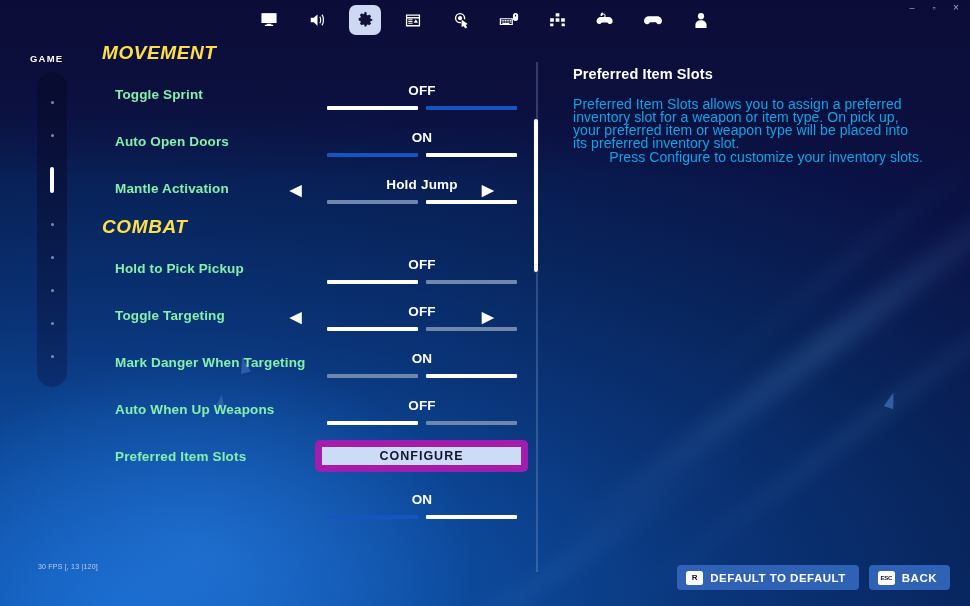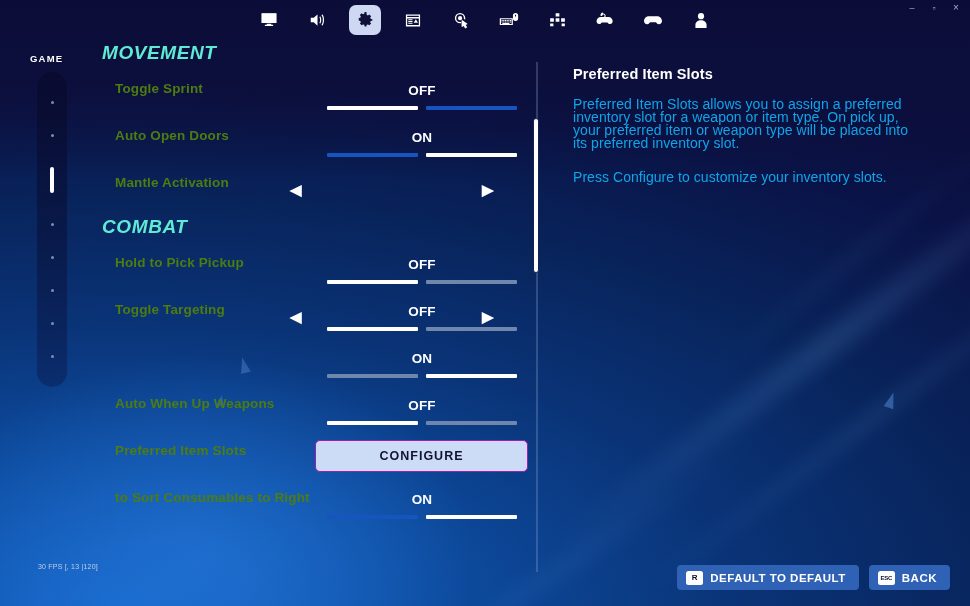--- a/index.html
+++ b/index.html
@@ -85,46 +85,46 @@
   }
   .raildot { width:3px; height:3px; border-radius:50%; background:#8fa0cc; opacity:.85; }
   .raildot.active { width:4px; height:26px; border-radius:2px; background:#ffffff; opacity:1; }
 
   
   #settings {
     position:absolute; left:90px; top:42px; width:445px; height:540px;
     overflow:hidden; z-index:20;
   }
   .sec-title {
-    font-size:19px; font-weight:bold; font-style:italic; color:#5eead4;
+    font-size:19px; font-weight:bold; font-style:italic; color:#fde047;
     letter-spacing:.6px; margin-left:12px;
   }
   .row { position:relative; height:47px; }
   .row-label {
-    position:absolute; left:25px; top:7px;
-    font-size:13.5px; font-weight:bold; color:#4d7c0f; letter-spacing:.15px;
+    position:absolute; left:25px; top:13px;
+    font-size:13.5px; font-weight:bold; color:#86efac; letter-spacing:.15px;
   }
   .ctrl { position:absolute; left:237px; top:8px; width:190px; }
   .ctrl-val {
     text-align:center; font-size:13.5px; font-weight:bold; color:#ffffff;
     letter-spacing:.2px; height:18px; line-height:18px;
   }
   .segs { display:flex; gap:8px; margin-top:6px; }
   .seg { height:4px; flex:1; border-radius:1px; }
   .seg.on { background:#ffffff; }
   .seg.blue { background:#1655c0; }
   .seg.gray { background:#6f86ad; }
   .arrow {
     position:absolute; top:14px; color:#ffffff; font-size:15px; font-weight:bold; line-height:1;
   }
   .arrow.left { left:200px; }
   .arrow.right { left:392px; }
   .btn-configure {
     position:absolute; left:225px; top:4px; width:213px; height:32px;
-    background:#cddcf6; border-radius:5px; border:1px solid #a21caf;
+    background:#cddcf6; border-radius:5px; border:7px solid #a21caf;
     display:flex; align-items:center; justify-content:center;
     font-size:12.5px; font-weight:bold; color:#13132f; letter-spacing:1px;
   }
 
   
   #scroll-track {
     position:absolute; left:536px; top:62px; width:2px; height:510px;
     background:rgba(150,175,220,.28); z-index:20;
   }
   #scroll-thumb {
@@ -133,21 +133,21 @@
     border:1px solid #12224e;
   }
 
   
   #info { position:absolute; left:573px; top:66px; width:350px; z-index:20; }
   #info h2 { font-size:14.5px; font-weight:bold; color:#ffffff; letter-spacing:.1px; }
   #info p {
     margin-top:16px; font-size:14px; line-height:13px;
     color:#0ea5e9; letter-spacing:.05px;
   }
-  #info p.second { margin-top:21px; }
+  #info p.second { margin-top:1px;text-align:right; }
 
   
   #fps {
     position:absolute; left:38px; top:563px; z-index:25;
     font-size:7px; color:#c3cee6; letter-spacing:.2px; white-space:nowrap;
   }
   #bottom-actions {
     position:absolute; right:20px; top:565px; display:flex; gap:10px; z-index:25;
   }
   .abtn {
@@ -283,20 +283,27 @@
       <div class="ctrl">
         <div class="ctrl-val">ON</div>
         <div class="segs">
           <div class="seg blue"></div>
           <div class="seg on"></div>
         </div>
       </div>
     </div>
     <div class="row">
       <div class="row-label">Mantle Activation</div>
+      <div class="ctrl">
+        <div class="ctrl-val">Hold Jump</div>
+        <div class="segs">
+          <div class="seg gray"></div>
+          <div class="seg on"></div>
+        </div>
+      </div>
       <div class="arrow left">◀</div>
       <div class="arrow right">▶</div>
     </div>
     <div class="sec-title" style="margin-top: 1px; margin-bottom: 10px;">COMBAT</div>
     <div class="row">
       <div class="row-label">Hold to Pick Pickup</div>
       <div class="ctrl">
         <div class="ctrl-val">OFF</div>
         <div class="segs">
           <div class="seg on"></div>
@@ -310,20 +317,21 @@
         <div class="ctrl-val">OFF</div>
         <div class="segs">
           <div class="seg on"></div>
           <div class="seg gray"></div>
         </div>
       </div>
       <div class="arrow left">◀</div>
       <div class="arrow right">▶</div>
     </div>
     <div class="row">
+      <div class="row-label">Mark Danger When Targeting</div>
       <div class="ctrl">
         <div class="ctrl-val">ON</div>
         <div class="segs">
           <div class="seg gray"></div>
           <div class="seg on"></div>
         </div>
       </div>
     </div>
     <div class="row">
       <div class="row-label">Auto When Up Weapons</div>
@@ -333,21 +341,20 @@
           <div class="seg on"></div>
           <div class="seg gray"></div>
         </div>
       </div>
     </div>
     <div class="row">
       <div class="row-label">Preferred Item Slots</div>
       <div class="btn-configure">CONFIGURE</div>
     </div>
     <div class="row">
-      <div class="row-label">to Sort Consumables to Right</div>
       <div class="ctrl">
         <div class="ctrl-val">ON</div>
         <div class="segs">
           <div class="seg blue"></div>
           <div class="seg on"></div>
         </div>
       </div>
     </div>
   </div>
 

